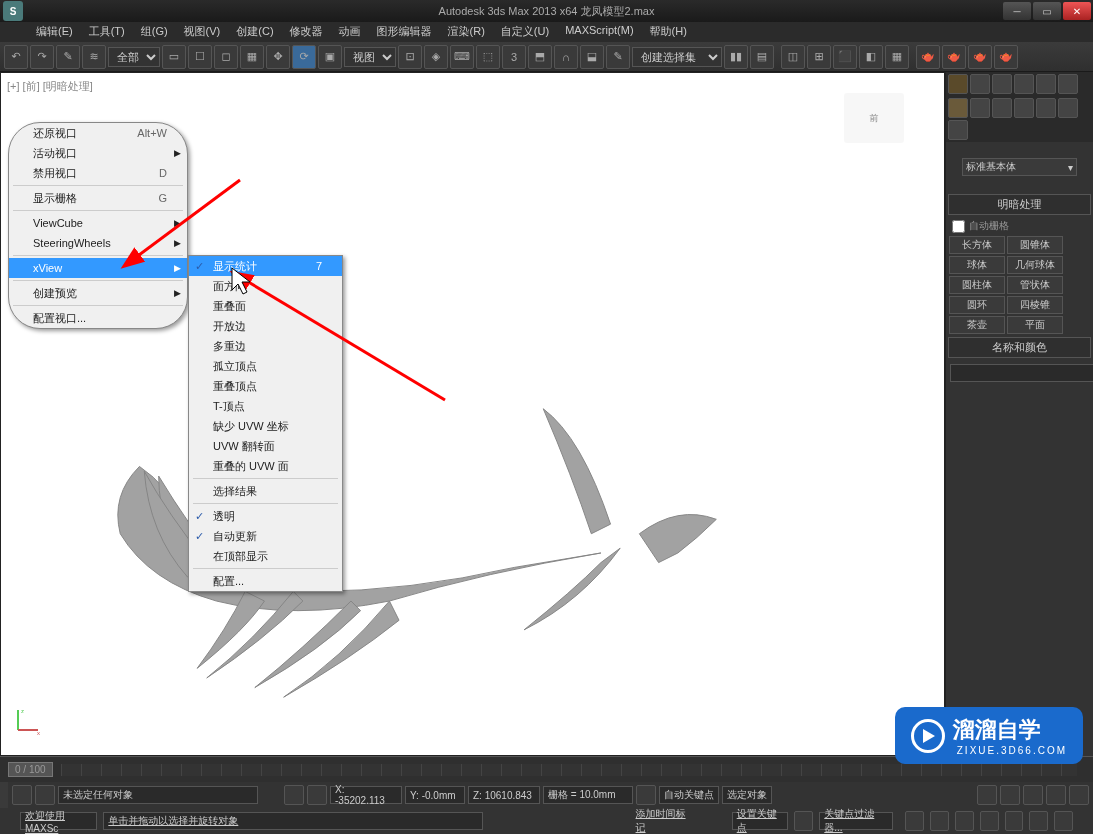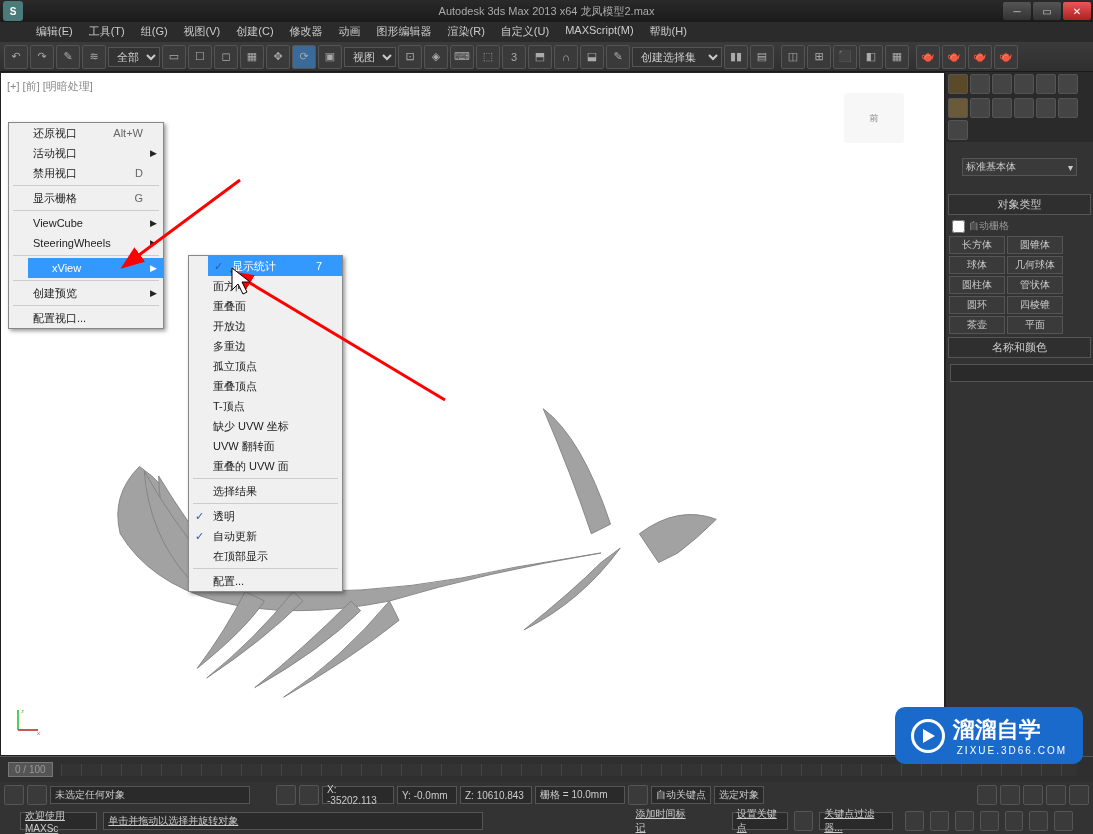--- a/index.html
+++ b/index.html
@@ -39,33 +39,33 @@
 .rp-section-title { background:#2f2f2f; color:#ccc; font-size:11px; text-align:center; padding:2px; border:1px solid #555; margin:2px; }
 .rp-checkbox-row { display:flex; align-items:center; padding:2px 6px; color:#999; font-size:10px; }
 .rp-btn-grid { display:flex; flex-wrap:wrap; padding:0 2px; }
 .rp-btn { width:56px; height:18px; background:#3a3a3a; border:1px solid #555; color:#ccc; font-size:10px; text-align:center; line-height:16px; margin:1px; cursor:pointer; }
 .rp-color { margin:4px; height:20px; display:flex; }
 .rp-color input { flex:1; height:18px; background:#2a2a2a; border:1px solid #555; }
 
 
 .ctxmenu { position:absolute; background:#f0f0f0; border:1px solid #888; box-shadow:2px 2px 4px rgba(0,0,0,0.4); font-size:11px; color:#222; z-index:100; }
 .ctx-item { height:20px; display:flex; align-items:center; padding:0 20px 0 24px; cursor:default; position:relative; white-space:nowrap; }
-.ctx-item:hover, .ctx-item.highlight { background:#3399ff; color:#fff;margin-left:19px; }
+.ctx-item:hover, .ctx-item.highlight { background:#3399ff; color:#fff; }
 .ctx-sep { height:1px; background:#ccc; margin:2px 4px; }
 .ctx-shortcut { margin-left:auto; padding-left:20px; color:#666; }
 .ctx-item.highlight .ctx-shortcut { color:#fff; }
 .ctx-arrow { position:absolute; right:6px; font-size:9px; }
 .ctx-check { position:absolute; left:6px; color:#2a5aaa; font-size:11px; }
 
 
 .arrow-svg { position:absolute; z-index:200; pointer-events:none; }
 
 
 .timeline { position:absolute; left:0; right:0; bottom:52px; height:26px; background:#2f2f2f; border-top:1px solid #555; display:flex; align-items:center; padding:0 8px; color:#999; font-size:10px; }
-.statusbar { position:absolute; left:0; right:0; bottom:26px; height:26px; background:#333; display:flex; align-items:center; padding:0 4px; gap:3px; font-size:10px; color:#ccc; }
+.statusbar { position:absolute; left:8px; right:0; bottom:26px; height:26px; background:#333; display:flex; align-items:center; padding:0 4px; gap:3px; font-size:10px; color:#ccc; }
 .statusbar2 { position:absolute; left:0; right:0; bottom:0; height:26px; background:#333; display:flex; align-items:center; padding:0 20px; gap:6px; font-size:10px; color:#ccc;text-decoration:underline; }
 .sb-field { background:#2a2a2a; border:1px solid #555; padding:1px 4px; height:18px; display:flex; align-items:center; }
 .sb-btn { width:20px; height:20px; background:#3a3a3a; border:1px solid #555; border-radius:2px; }
 
 
 .watermark { position:absolute; right:10px; bottom:70px; background:#1a6acc; color:#fff; padding:8px 16px; font-size:22px; font-weight:bold; display:flex; align-items:center; gap:8px; z-index:50; border-radius:10px; }
 .watermark .sub { font-size:10px; font-weight:normal; letter-spacing:2px; margin-left:4px; display:block; }
 .watermark .play { width:34px; height:34px; border:3px solid #fff; border-radius:50%; display:flex;align-items:center;justify-content:center; }
 .watermark .play::after { content:""; border-left:12px solid #fff; border-top:7px solid transparent; border-bottom:7px solid transparent; margin-left:3px; }
 
@@ -183,21 +183,21 @@
       <div class="rp-icon"></div>
       <div class="rp-icon"></div>
       <div class="rp-icon"></div>
       <div class="rp-icon"></div>
       <div class="rp-icon"></div>
     </div>
     <div class="rp-dropdown">
         <span>标准基本体</span>
         <span>▾</span>
       </div>
-    <div class="rp-section-title">对象类型</div>
+    <div class="rp-section-title">明暗处理</div>
     <div class="rp-checkbox-row">
         <input type="checkbox" style="">
         <span style="margin-left:4px">自动栅格</span>
       </div>
     <div class="rp-btn-grid">
       <div class="rp-btn">长方体</div>
       <div class="rp-btn">圆锥体</div>
       <div class="rp-btn">球体</div>
       <div class="rp-btn">几何球体</div>
       <div class="rp-btn">圆柱体</div>
@@ -208,21 +208,21 @@
       <div class="rp-btn">平面</div>
     </div>
     <div class="rp-section-title">名称和颜色</div>
     <div class="rp-color">
       <input style="">
 
     </div>
   </div>
 </div>
 
-<div class="ctxmenu" style="left:8px; top:122px; width:156px;" id="ctx1">
+<div class="ctxmenu" style="left:8px; top:122px; width:180px;border-radius:32px;" id="ctx1">
     <div class="ctx-item">
       <span>还原视口</span>
       <span class="ctx-shortcut">Alt+W</span>
     </div>
     <div class="ctx-item">
       <span>活动视口</span>
       <span class="ctx-arrow">▶</span>
     </div>
     <div class="ctx-item">
       <span>禁用视口</span>

